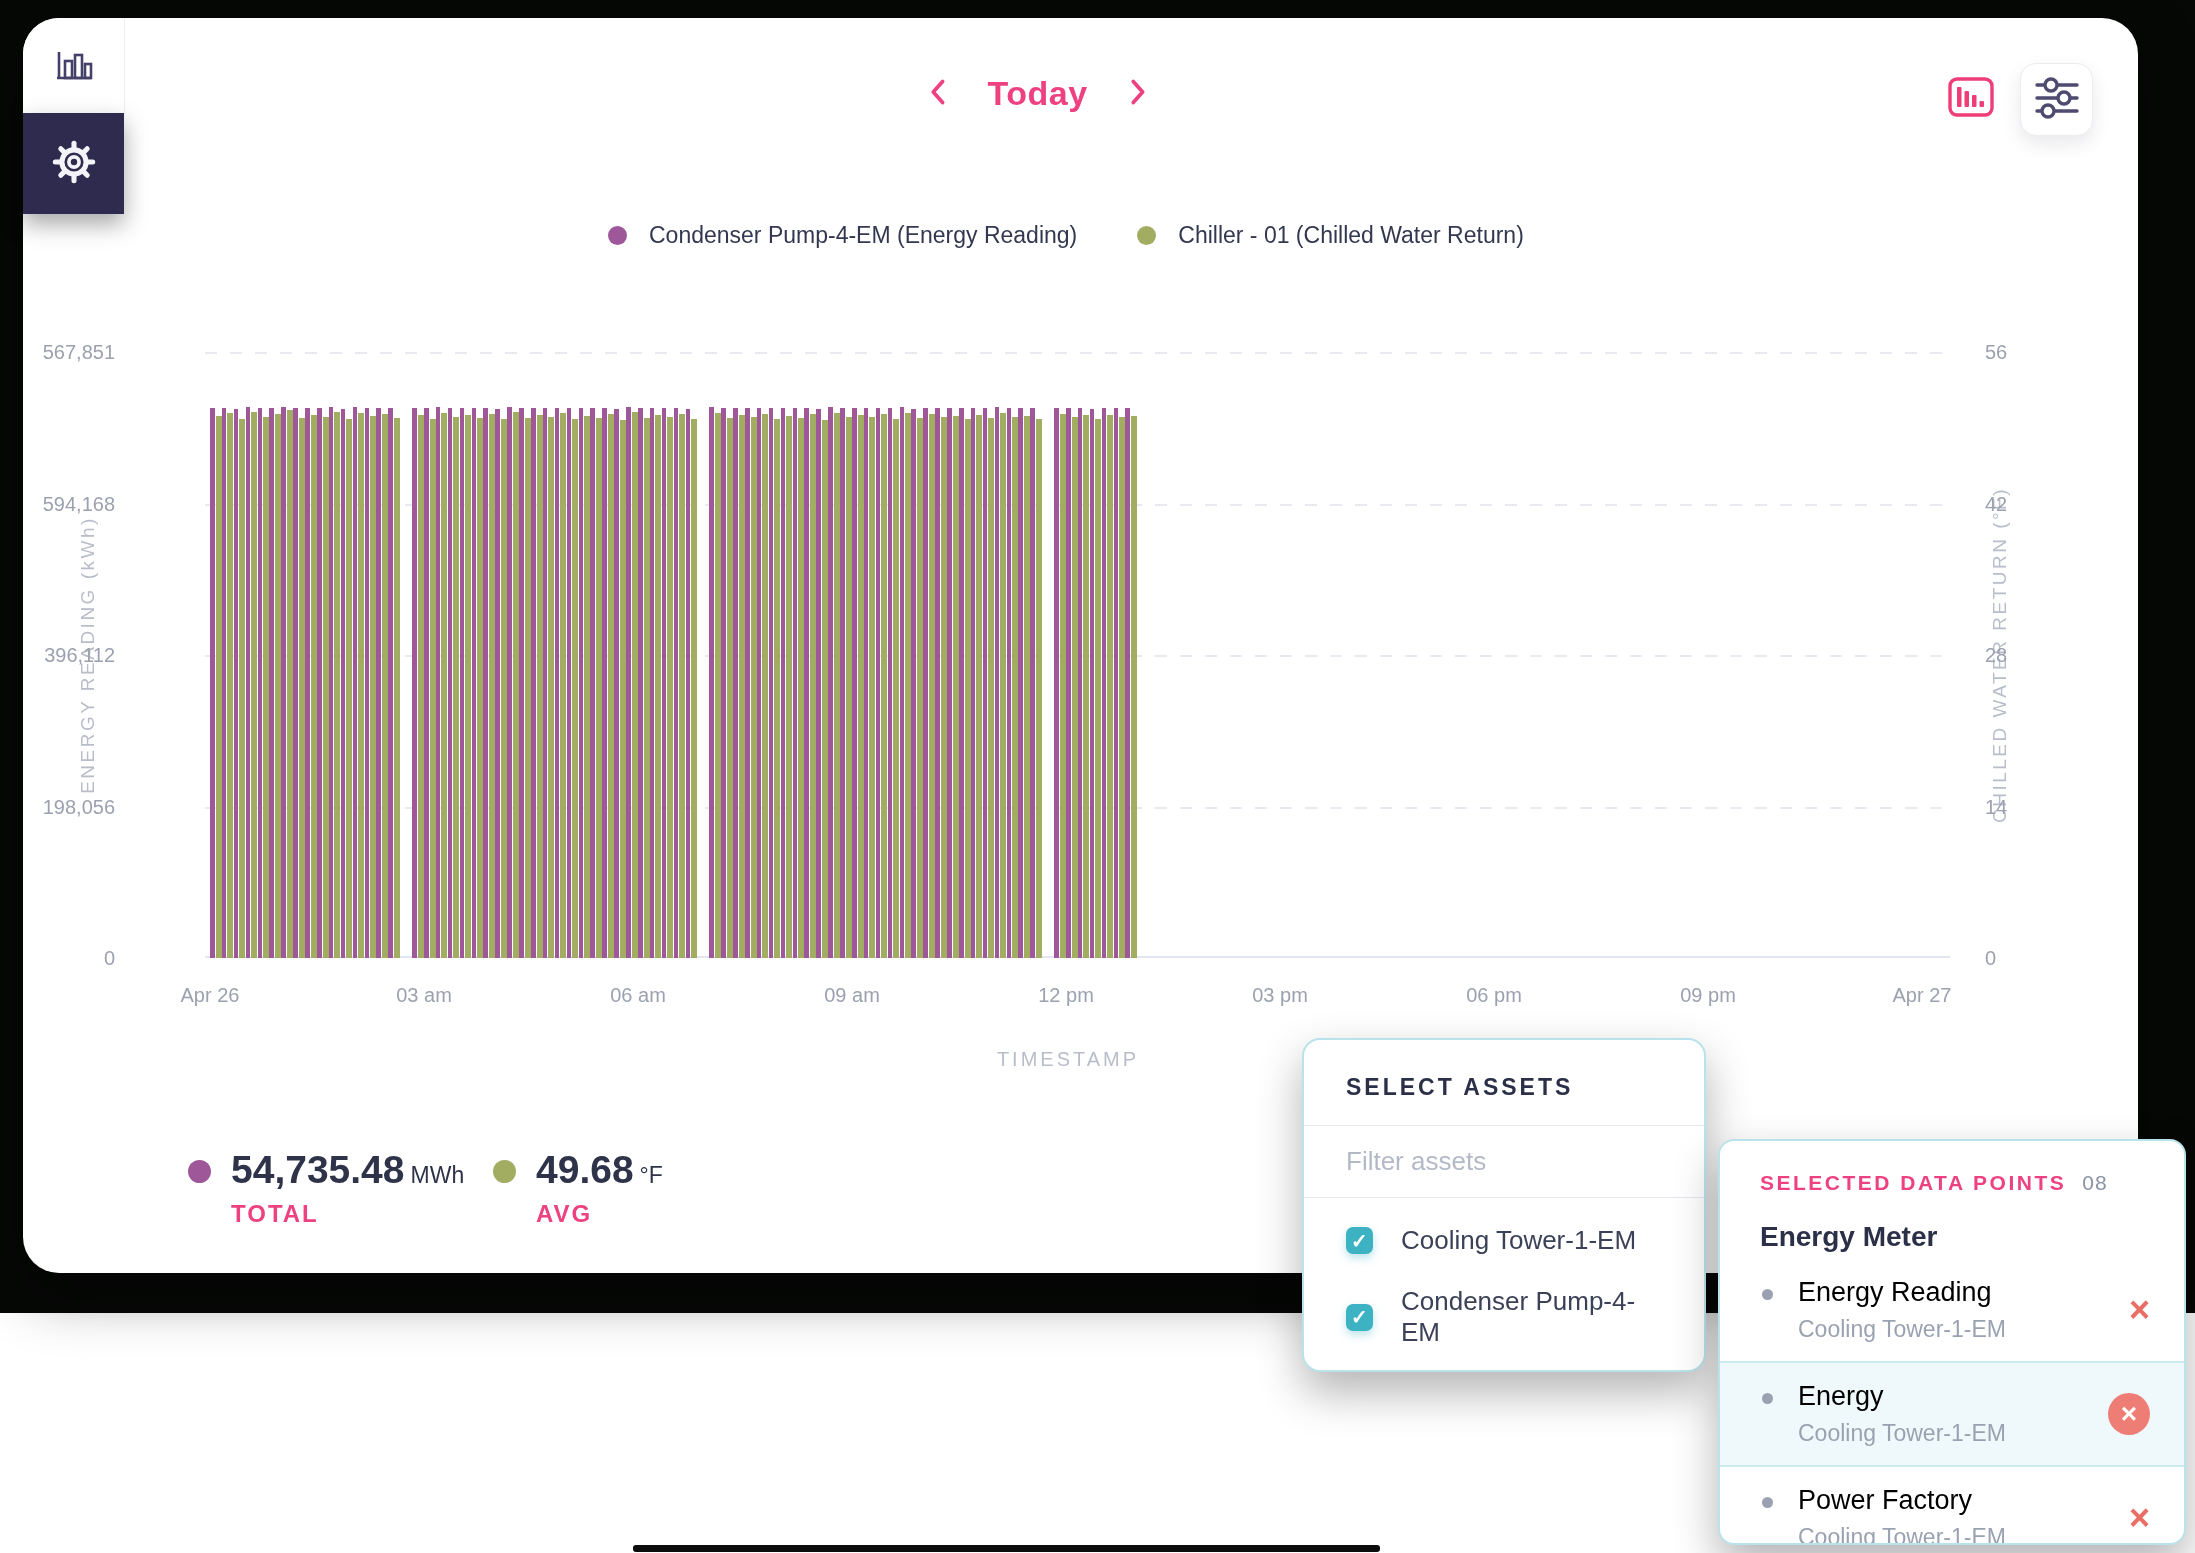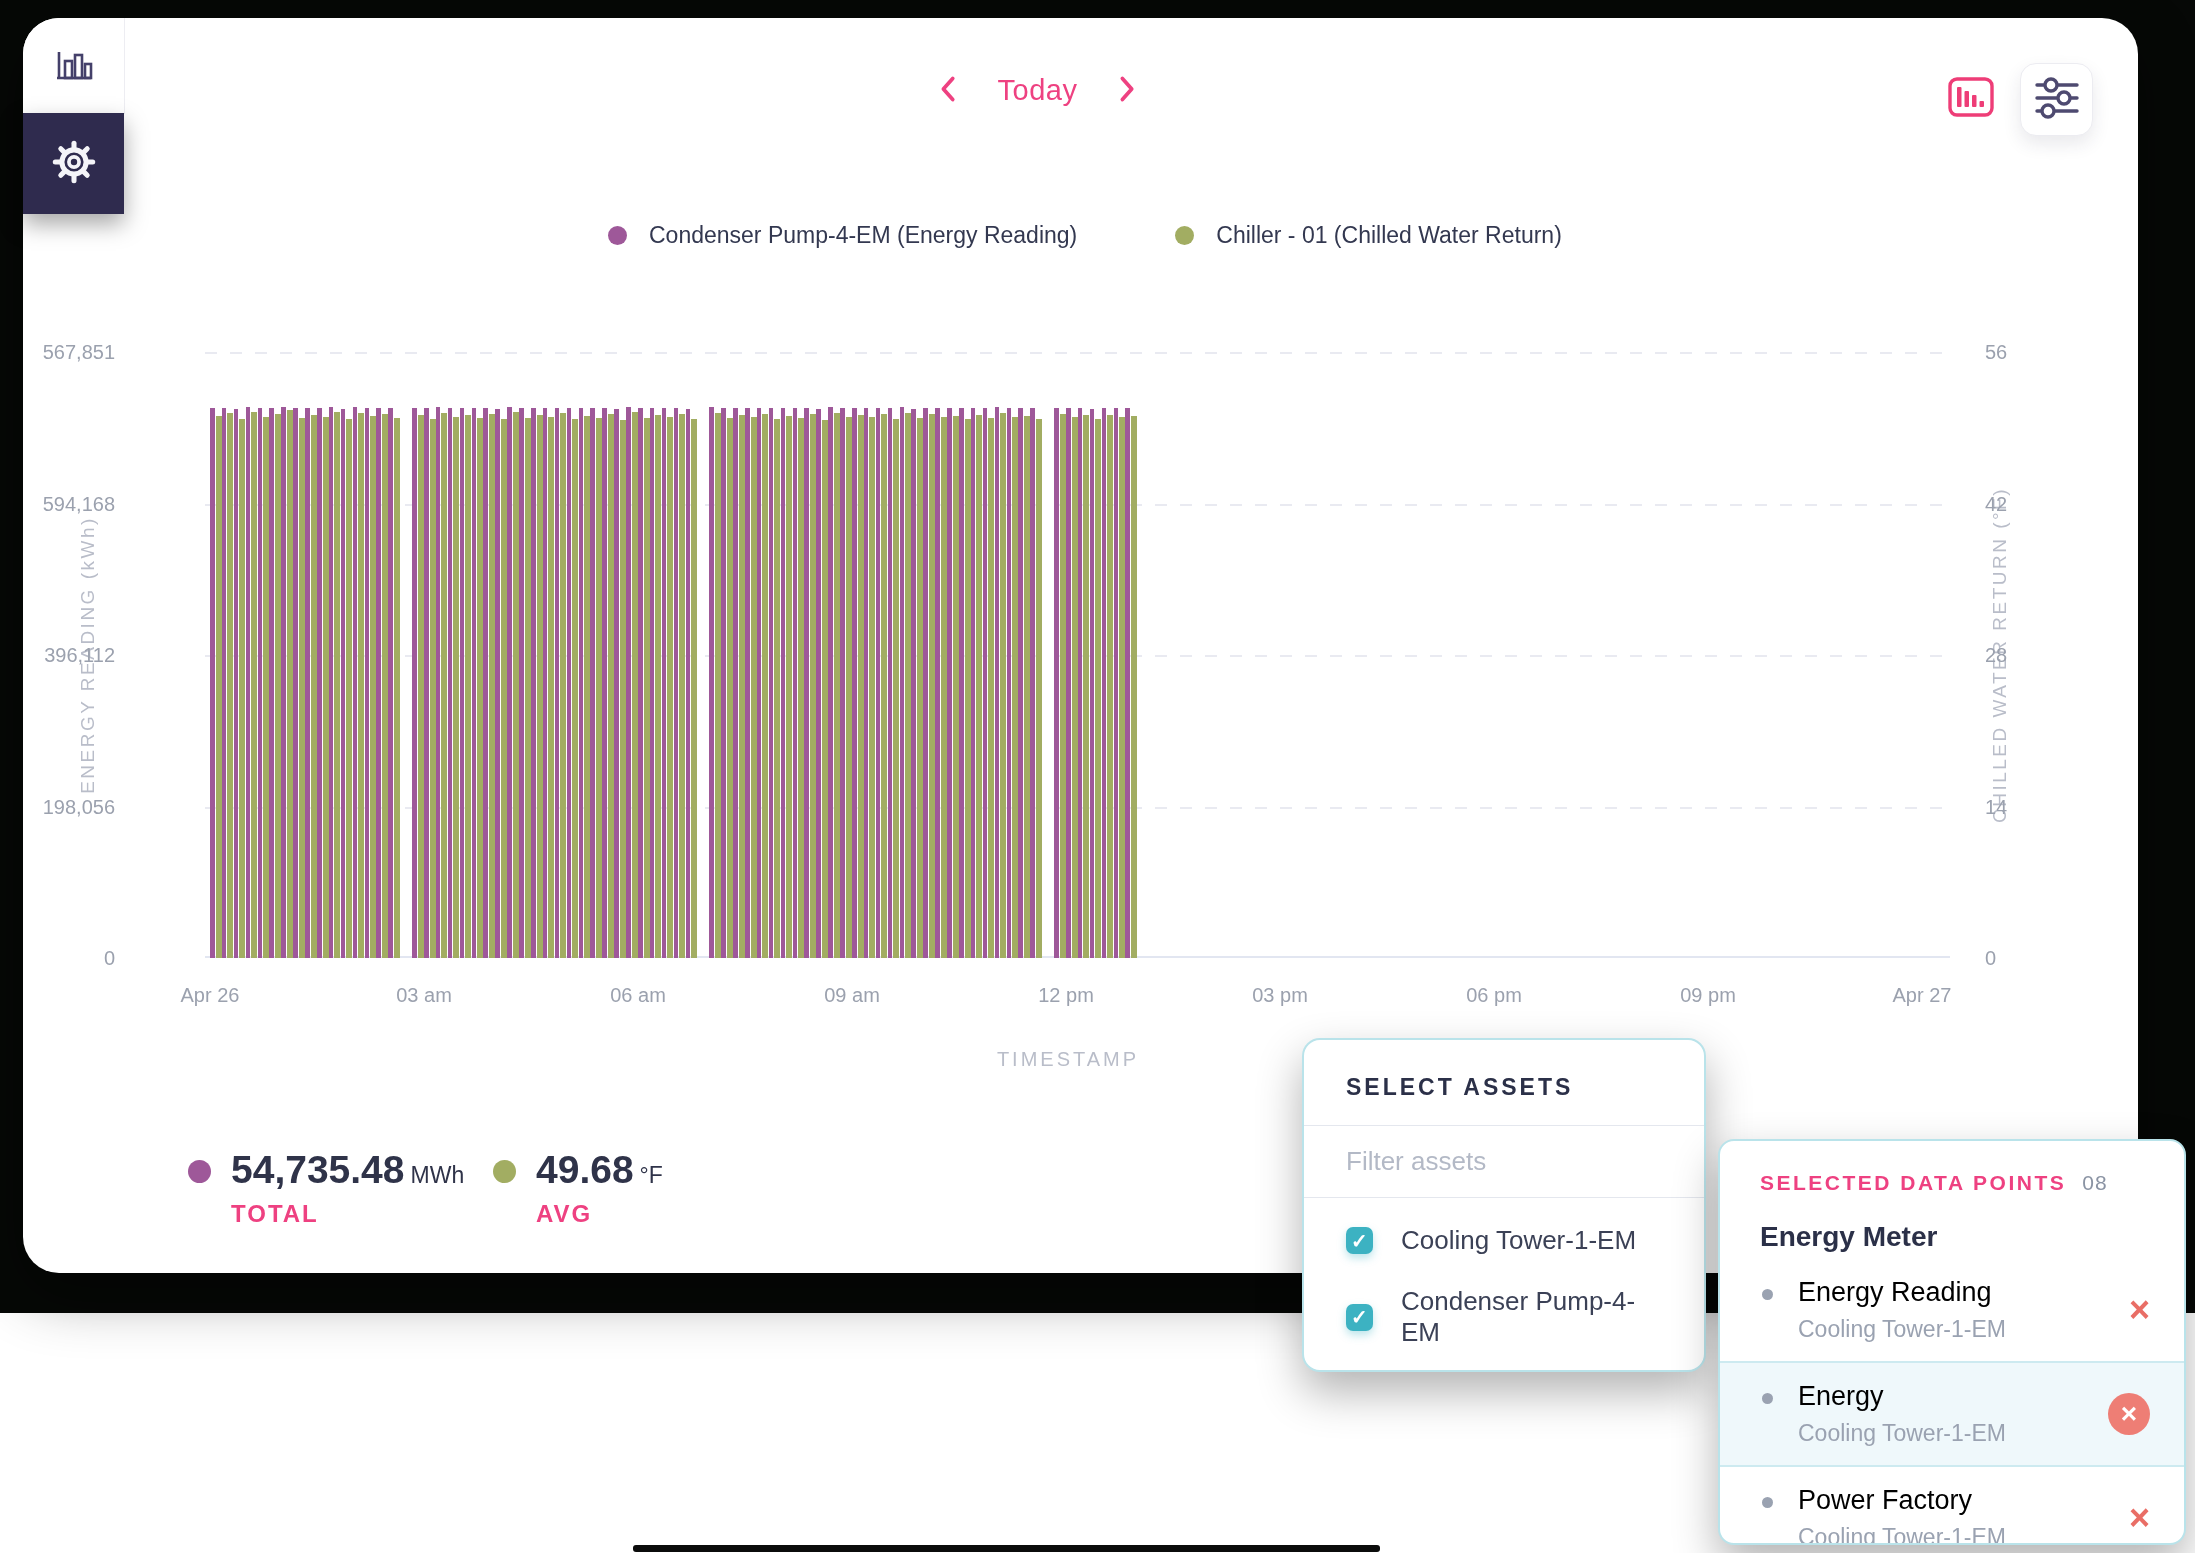--- a/index.html
+++ b/index.html
@@ -7,28 +7,28 @@
   .stage{position:relative;width:2195px;height:1553px;background:#060806;overflow:hidden;}
   .page-lower{position:absolute;left:0;top:1313px;width:2195px;height:240px;background:#ffffff;}
   .card{position:absolute;left:23px;top:18px;width:2115px;height:1255px;background:#ffffff;border-radius:36px;box-shadow:0 20px 60px rgba(0,0,0,.45);}
 
   
   .side-tile-top{position:absolute;left:0;top:0;width:101px;height:95px;background:#fff;border-right:1px solid #ededf2;border-bottom:1px solid #ededf2;border-top-left-radius:36px;display:flex;align-items:center;justify-content:center;}
   .side-tile-gear{position:absolute;left:0;top:95px;width:101px;height:101px;background:#2f2b4e;display:flex;align-items:center;justify-content:center;box-shadow:0 10px 22px rgba(0,0,0,.35);}
 
   
   .today-nav{position:absolute;left:50%;top:56px;transform:translateX(-50%);margin-left:-43px;display:flex;align-items:center;gap:38px;}
-  .today-label{color:#ee4181;font-size:29px;font-weight:400;letter-spacing:.5px;}
+  .today-label{color:#ee4181;font-size:34px;font-weight:700;letter-spacing:.5px;}
   .chev-btn{background:none;border:none;padding:0;cursor:pointer;display:flex;align-items:center;}
 
   .mini-chart-btn{position:absolute;left:1924px;top:58px;width:48px;height:42px;background:#fff;border:none;padding:0;cursor:pointer;}
   .sliders-btn{position:absolute;left:1997px;top:45px;width:73px;height:73px;background:#fff;border:1px solid #ececf1;border-radius:16px;box-shadow:0 8px 18px rgba(40,40,70,.10);display:flex;align-items:center;justify-content:center;cursor:pointer;}
 
   
-  .legend{position:absolute;left:585px;top:204px;display:flex;gap:98px;}
+  .legend{position:absolute;left:585px;top:204px;display:flex;gap:60px;}
   .legend-item{display:flex;align-items:center;gap:22px;}
   .legend-dot{width:19px;height:19px;border-radius:50%;}
   .legend-text{font-size:23px;color:#333850;}
 
   
   .plot{position:absolute;left:182px;top:334px;width:1745px;height:606px;}
   .gridline{position:absolute;left:0;width:100%;height:2px;background:repeating-linear-gradient(to right,#e9eaf1 0 12px,transparent 12px 25px);}
   .baseline{position:absolute;left:0;top:604px;width:100%;height:2px;background:#e2e6f1;}
   .bars{position:absolute;left:187px;top:334px;width:1712px;height:606px;}
   .bar{position:absolute;bottom:0;}

